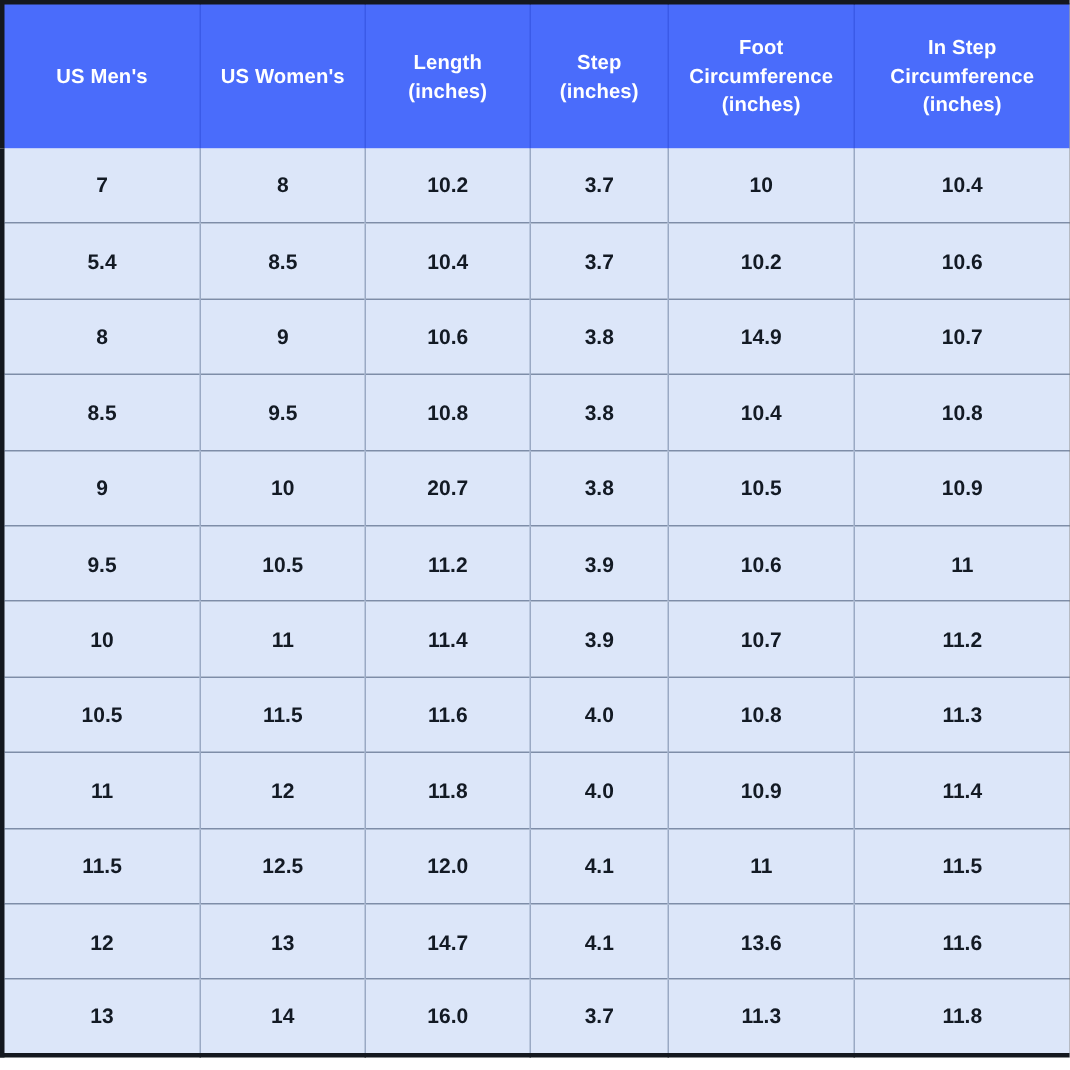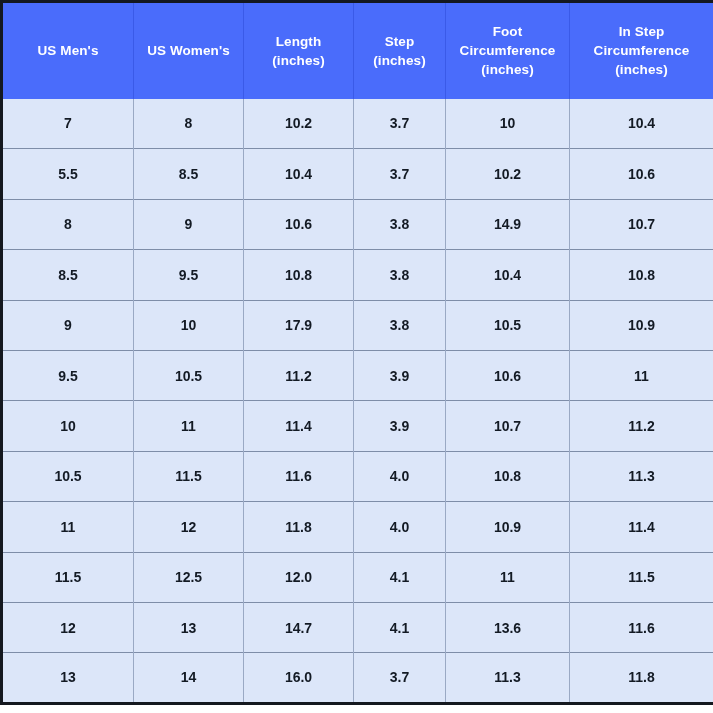--- a/index.html
+++ b/index.html
@@ -110,21 +110,21 @@
   <tbody id="table-body">
       <tr>
         <td class="data-cell">7</td>
         <td class="data-cell">8</td>
         <td class="data-cell">10.2</td>
         <td class="data-cell">3.7</td>
         <td class="data-cell">10</td>
         <td class="data-cell">10.4</td>
       </tr>
       <tr>
-        <td class="data-cell">5.5</td>
+        <td class="data-cell">5.4</td>
         <td class="data-cell">8.5</td>
         <td class="data-cell">10.4</td>
         <td class="data-cell">3.7</td>
         <td class="data-cell">10.2</td>
         <td class="data-cell">10.6</td>
       </tr>
       <tr>
         <td class="data-cell">8</td>
         <td class="data-cell">9</td>
         <td class="data-cell">10.6</td>
@@ -136,21 +136,21 @@
         <td class="data-cell">8.5</td>
         <td class="data-cell">9.5</td>
         <td class="data-cell">10.8</td>
         <td class="data-cell">3.8</td>
         <td class="data-cell">10.4</td>
         <td class="data-cell">10.8</td>
       </tr>
       <tr>
         <td class="data-cell">9</td>
         <td class="data-cell">10</td>
-        <td class="data-cell">17.9</td>
+        <td class="data-cell">20.7</td>
         <td class="data-cell">3.8</td>
         <td class="data-cell">10.5</td>
         <td class="data-cell">10.9</td>
       </tr>
       <tr>
         <td class="data-cell">9.5</td>
         <td class="data-cell">10.5</td>
         <td class="data-cell">11.2</td>
         <td class="data-cell">3.9</td>
         <td class="data-cell">10.6</td>

